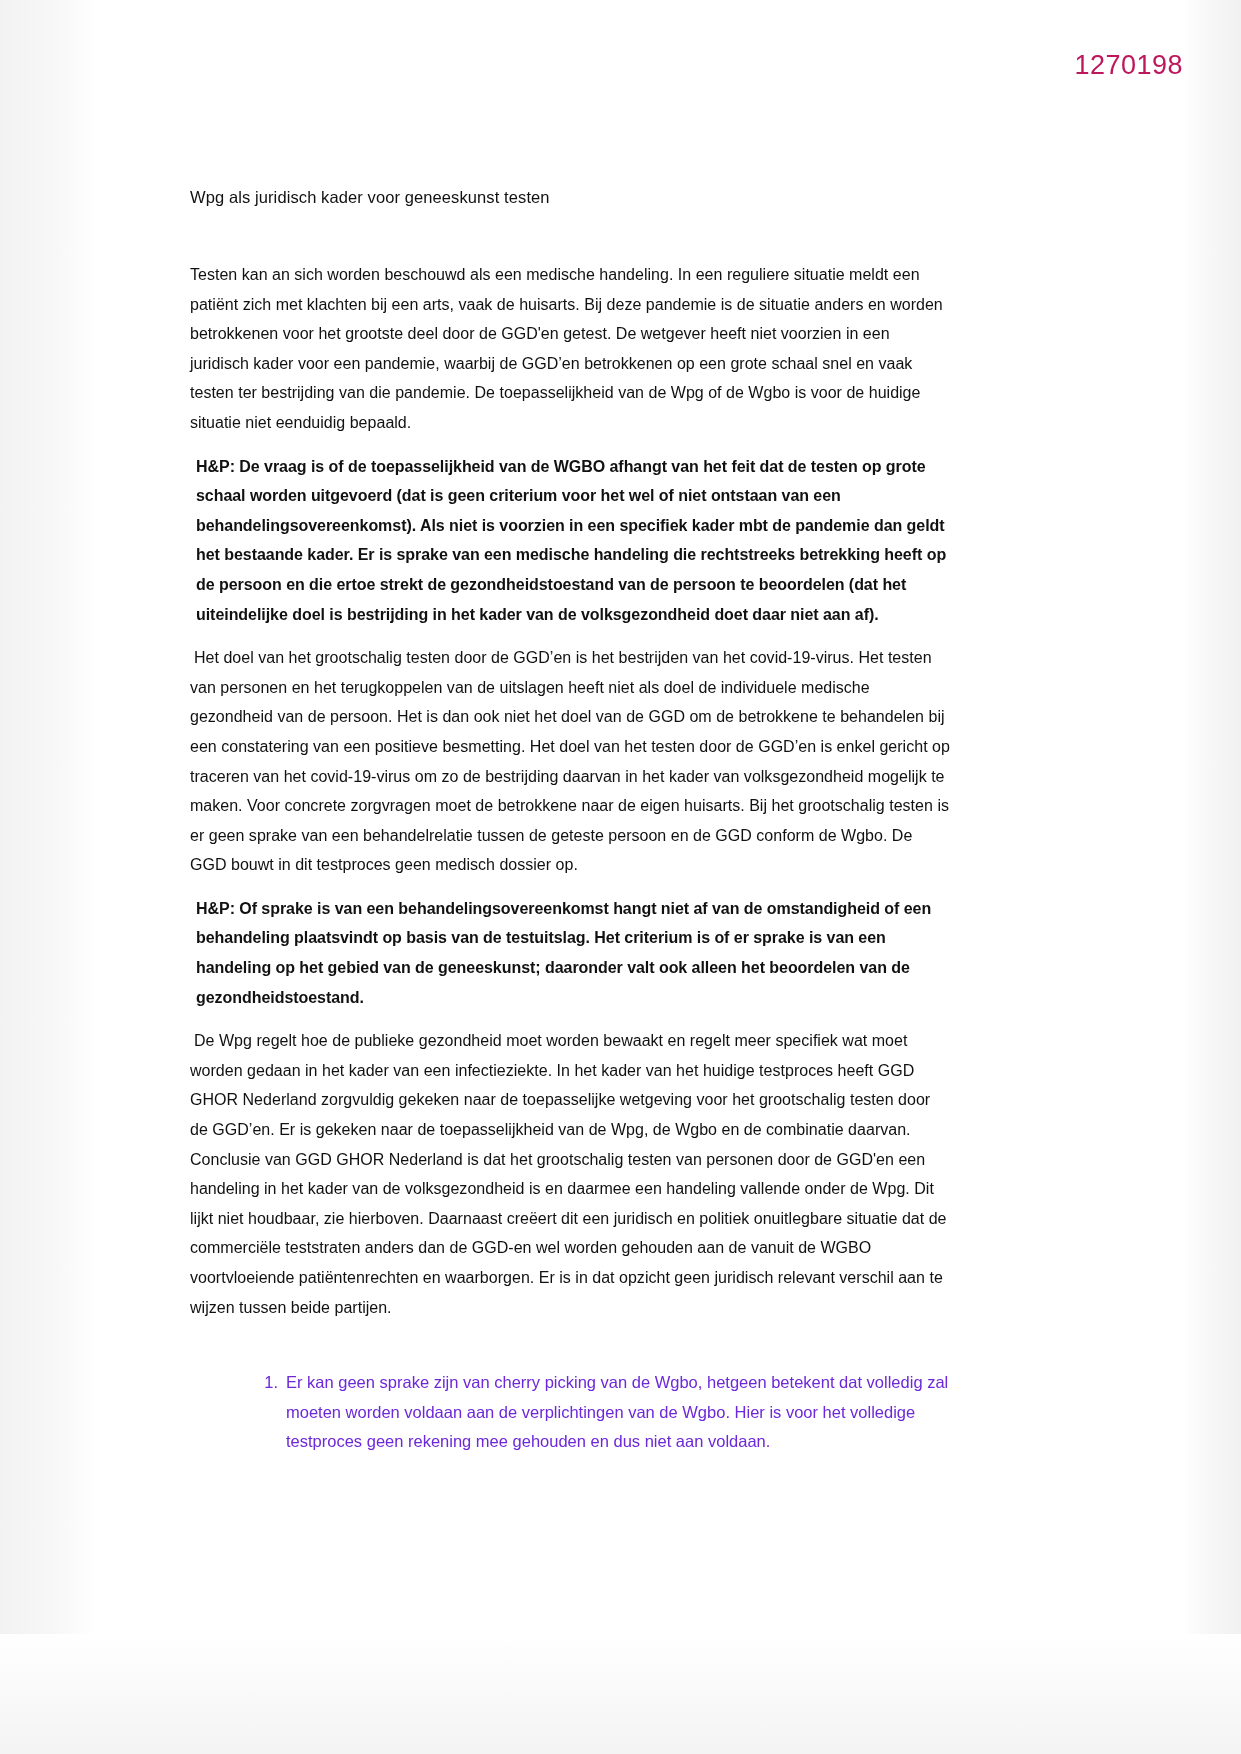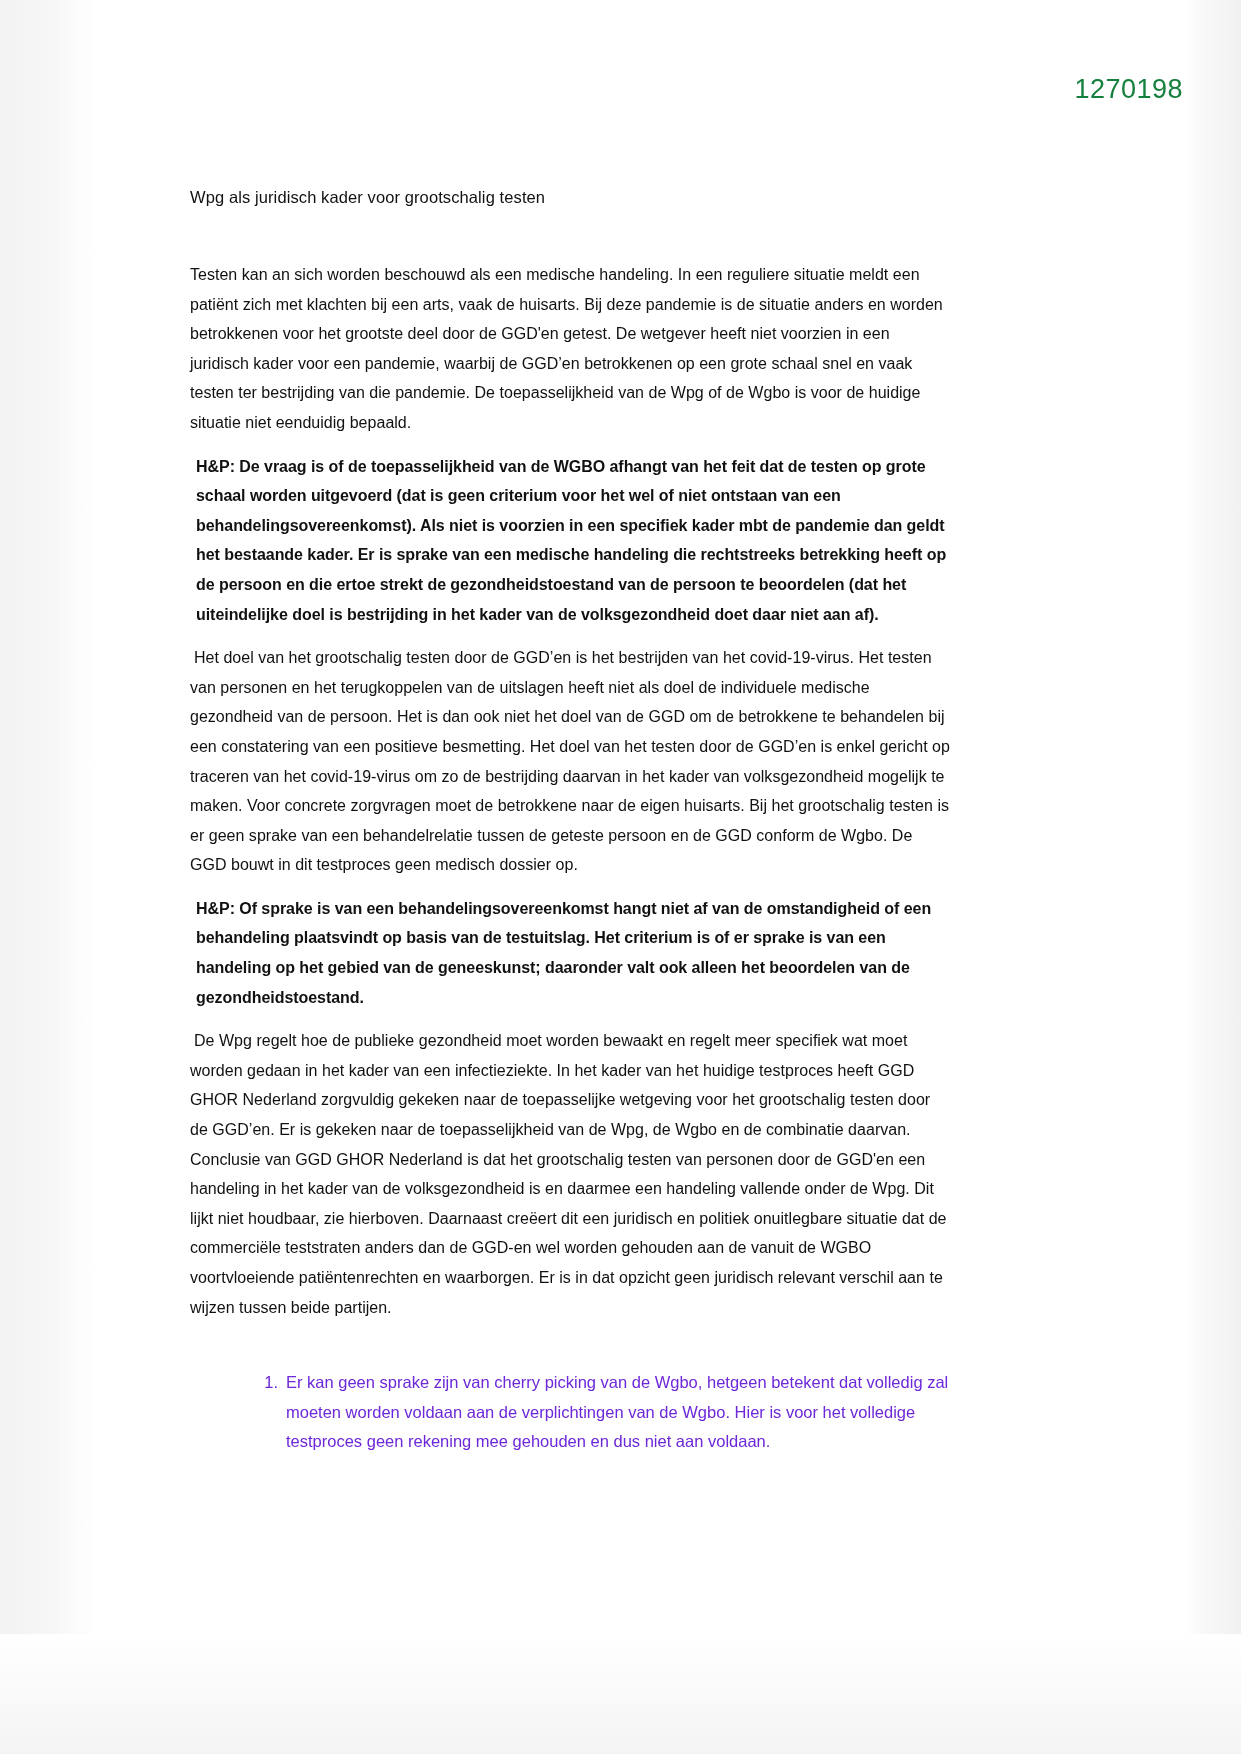--- a/index.html
+++ b/index.html
@@ -50,23 +50,22 @@
     pointer-events: none;
   }
 
   .doc-number {
     position: absolute;
     top: 48px;
     right: 58px;
     font-size: 27px;
     line-height: 34px;
     letter-spacing: 0.5px;
-    color: #15803d;
+    color: #be185d;
     white-space: nowrap;
-    margin-top: 24px;
   }
 
   .content {
     position: absolute;
     top: 186px;
     left: 190px;
     width: 760px;
   }
 
   .doc-heading {
@@ -124,21 +123,21 @@
 <div class="page">
 
   <div class="scan-edge-left"></div>
   <div class="scan-edge-right"></div>
   <div class="scan-edge-bottom"></div>
 
   <div class="doc-number">1270198</div>
 
   <div class="content">
 
-    <div class="doc-heading">Wpg als juridisch kader voor grootschalig testen</div>
+    <div class="doc-heading">Wpg als juridisch kader voor geneeskunst testen</div>
 
     <p class="body-text">Testen kan an sich worden beschouwd als een medische handeling. In een reguliere situatie meldt een patiënt zich met klachten bij een arts, vaak de huisarts. Bij deze pandemie is de situatie anders en worden betrokkenen voor het grootste deel door de GGD'en getest. De wetgever heeft niet voorzien in een juridisch kader voor een pandemie, waarbij de GGD’en betrokkenen op een grote schaal snel en vaak testen ter bestrijding van die pandemie. De toepasselijkheid van de Wpg of de Wgbo is voor de huidige situatie niet eenduidig bepaald.</p>
 
     <p class="body-text bold">H&amp;P: De vraag is of de toepasselijkheid van de WGBO afhangt van het feit dat de testen op grote schaal worden uitgevoerd (dat is geen criterium voor het wel of niet ontstaan van een behandelingsovereenkomst). Als niet is voorzien in een specifiek kader mbt de pandemie dan geldt het bestaande kader. Er is sprake van een medische handeling die rechtstreeks betrekking heeft op de persoon en die ertoe strekt de gezondheidstoestand van de persoon te beoordelen (dat het uiteindelijke doel is bestrijding in het kader van de volksgezondheid doet daar niet aan af).</p>
 
     <p class="body-text indent-space"> Het doel van het grootschalig testen door de GGD’en is het bestrijden van het covid-19-virus. Het testen van personen en het terugkoppelen van de uitslagen heeft niet als doel de individuele medische gezondheid van de persoon. Het is dan ook niet het doel van de GGD om de betrokkene te behandelen bij een constatering van een positieve besmetting. Het doel van het testen door de GGD’en is enkel gericht op traceren van het covid-19-virus om zo de bestrijding daarvan in het kader van volksgezondheid mogelijk te maken. Voor concrete zorgvragen moet de betrokkene naar de eigen huisarts. Bij het grootschalig testen is er geen sprake van een behandelrelatie tussen de geteste persoon en de GGD conform de Wgbo. De GGD bouwt in dit testproces geen medisch dossier op.</p>
 
     <p class="body-text bold">H&amp;P: Of sprake is van een behandelingsovereenkomst hangt niet af van de omstandigheid of  een behandeling plaatsvindt op basis van de testuitslag. Het criterium is of er sprake is van een handeling op het gebied van de geneeskunst; daaronder valt ook alleen het beoordelen van de gezondheidstoestand.</p>
 
     <p class="body-text indent-space"> De Wpg regelt hoe de publieke gezondheid moet worden bewaakt en regelt meer specifiek wat moet worden gedaan in het kader van een infectieziekte. In het kader van het huidige testproces heeft GGD GHOR Nederland zorgvuldig gekeken naar de toepasselijke wetgeving voor het grootschalig testen door de GGD’en. Er is gekeken naar de toepasselijkheid van de Wpg, de Wgbo en de combinatie daarvan. Conclusie van GGD GHOR Nederland is dat het grootschalig testen van personen door de GGD'en een handeling in het kader van de volksgezondheid is en daarmee een handeling vallende onder de Wpg. Dit lijkt niet houdbaar, zie hierboven. Daarnaast creëert dit een juridisch en politiek onuitlegbare situatie dat de commerciële teststraten anders dan de GGD-en wel worden gehouden aan de vanuit de WGBO voortvloeiende patiëntenrechten en waarborgen. Er is in dat opzicht geen juridisch relevant verschil aan te wijzen tussen beide partijen.</p>

